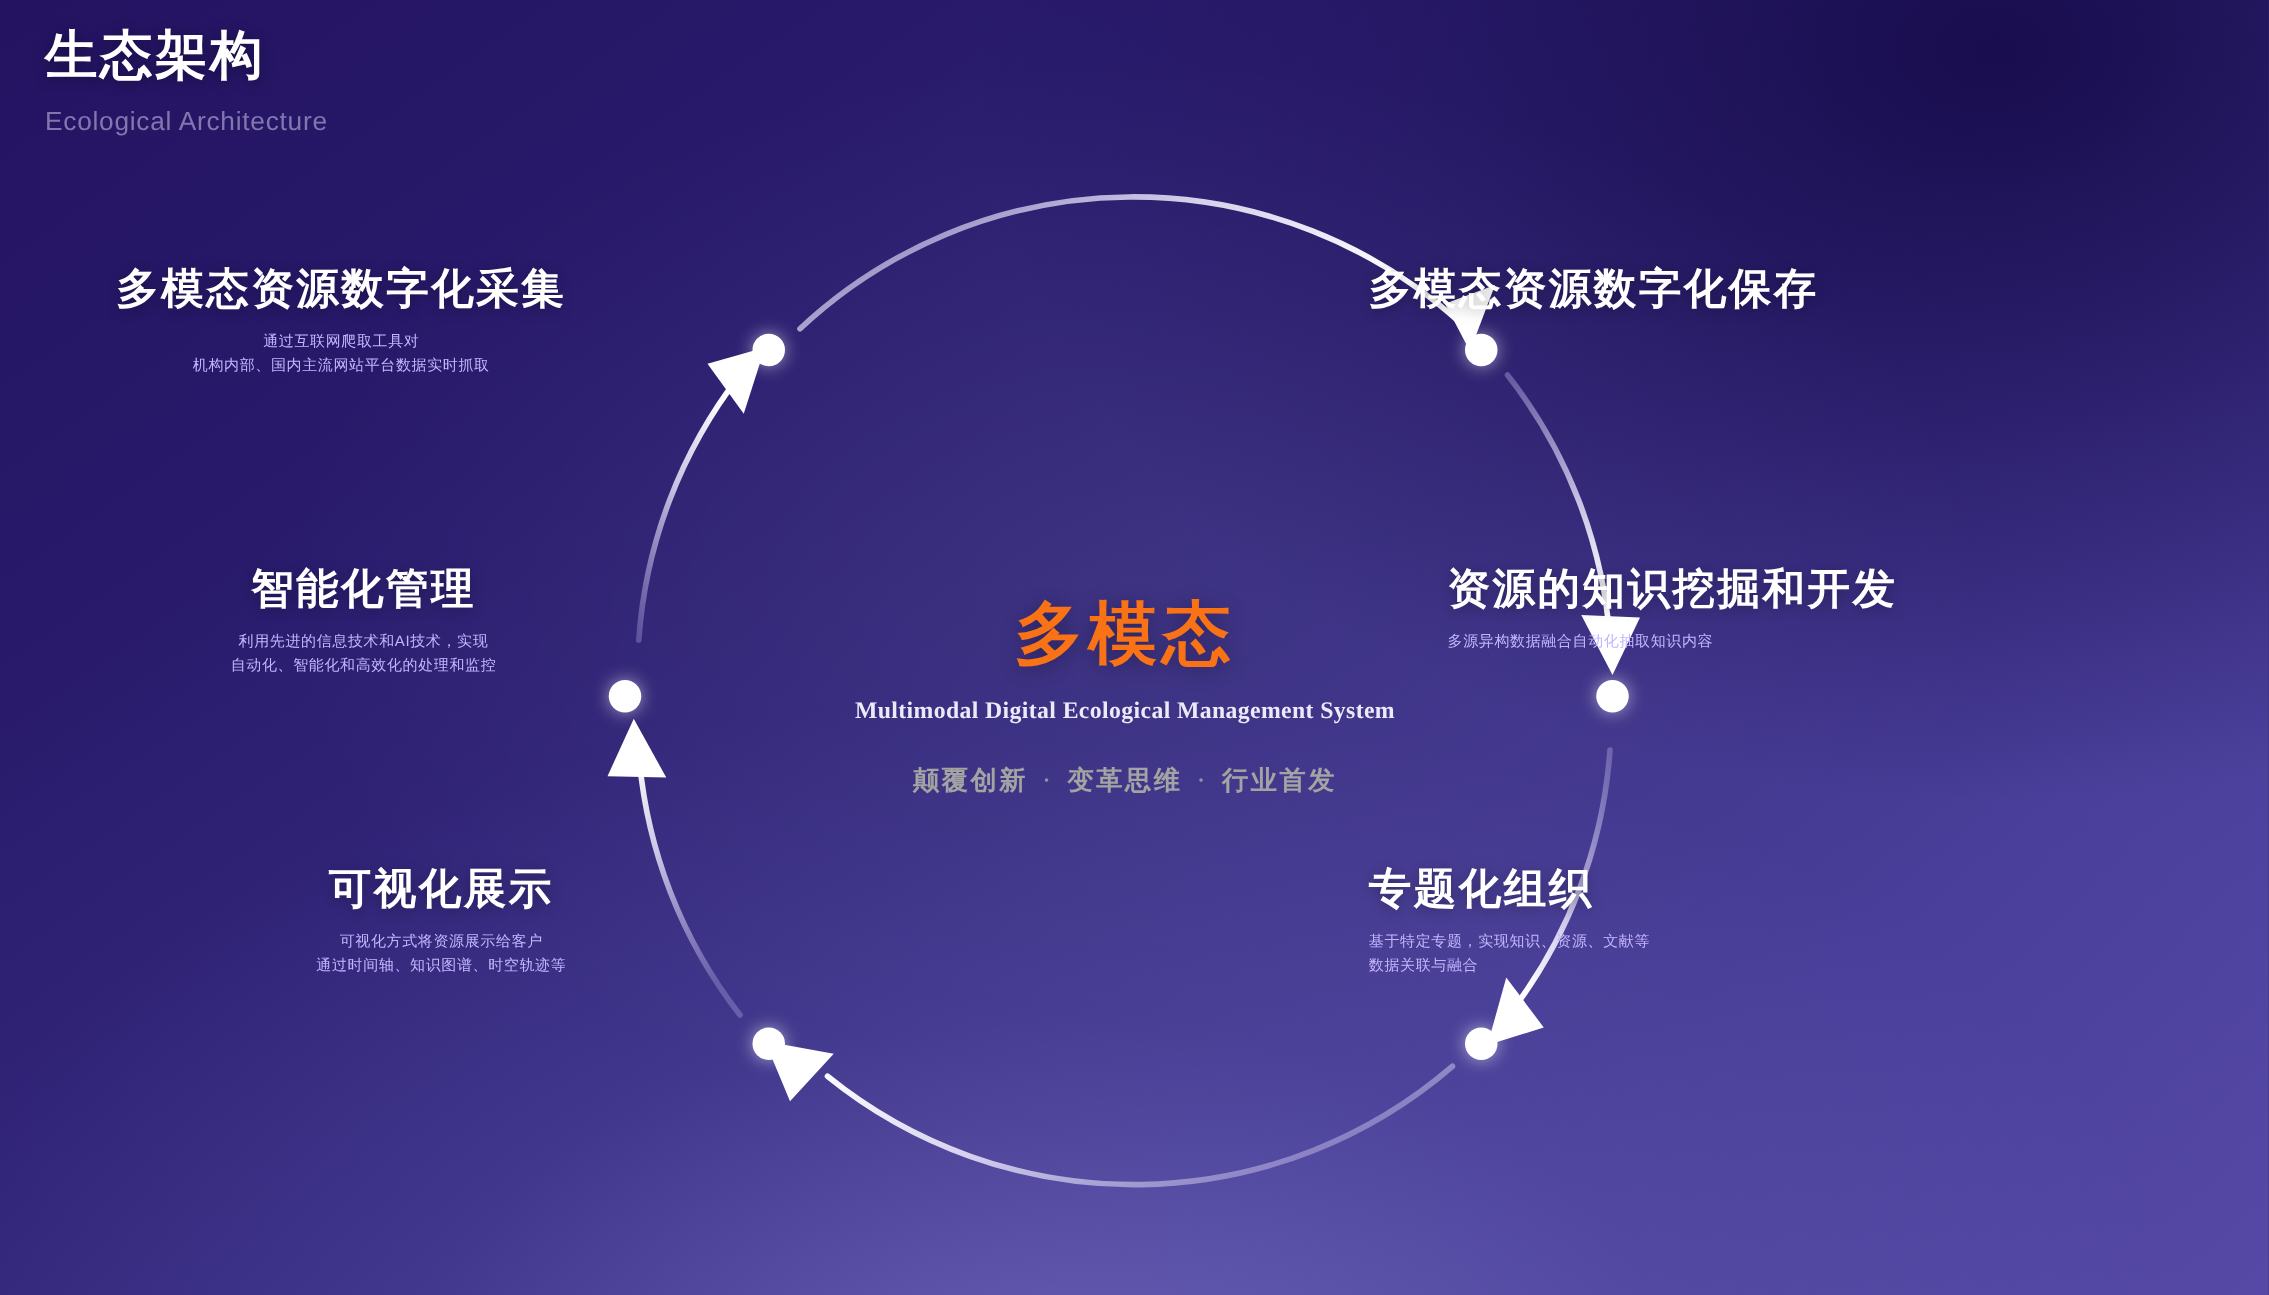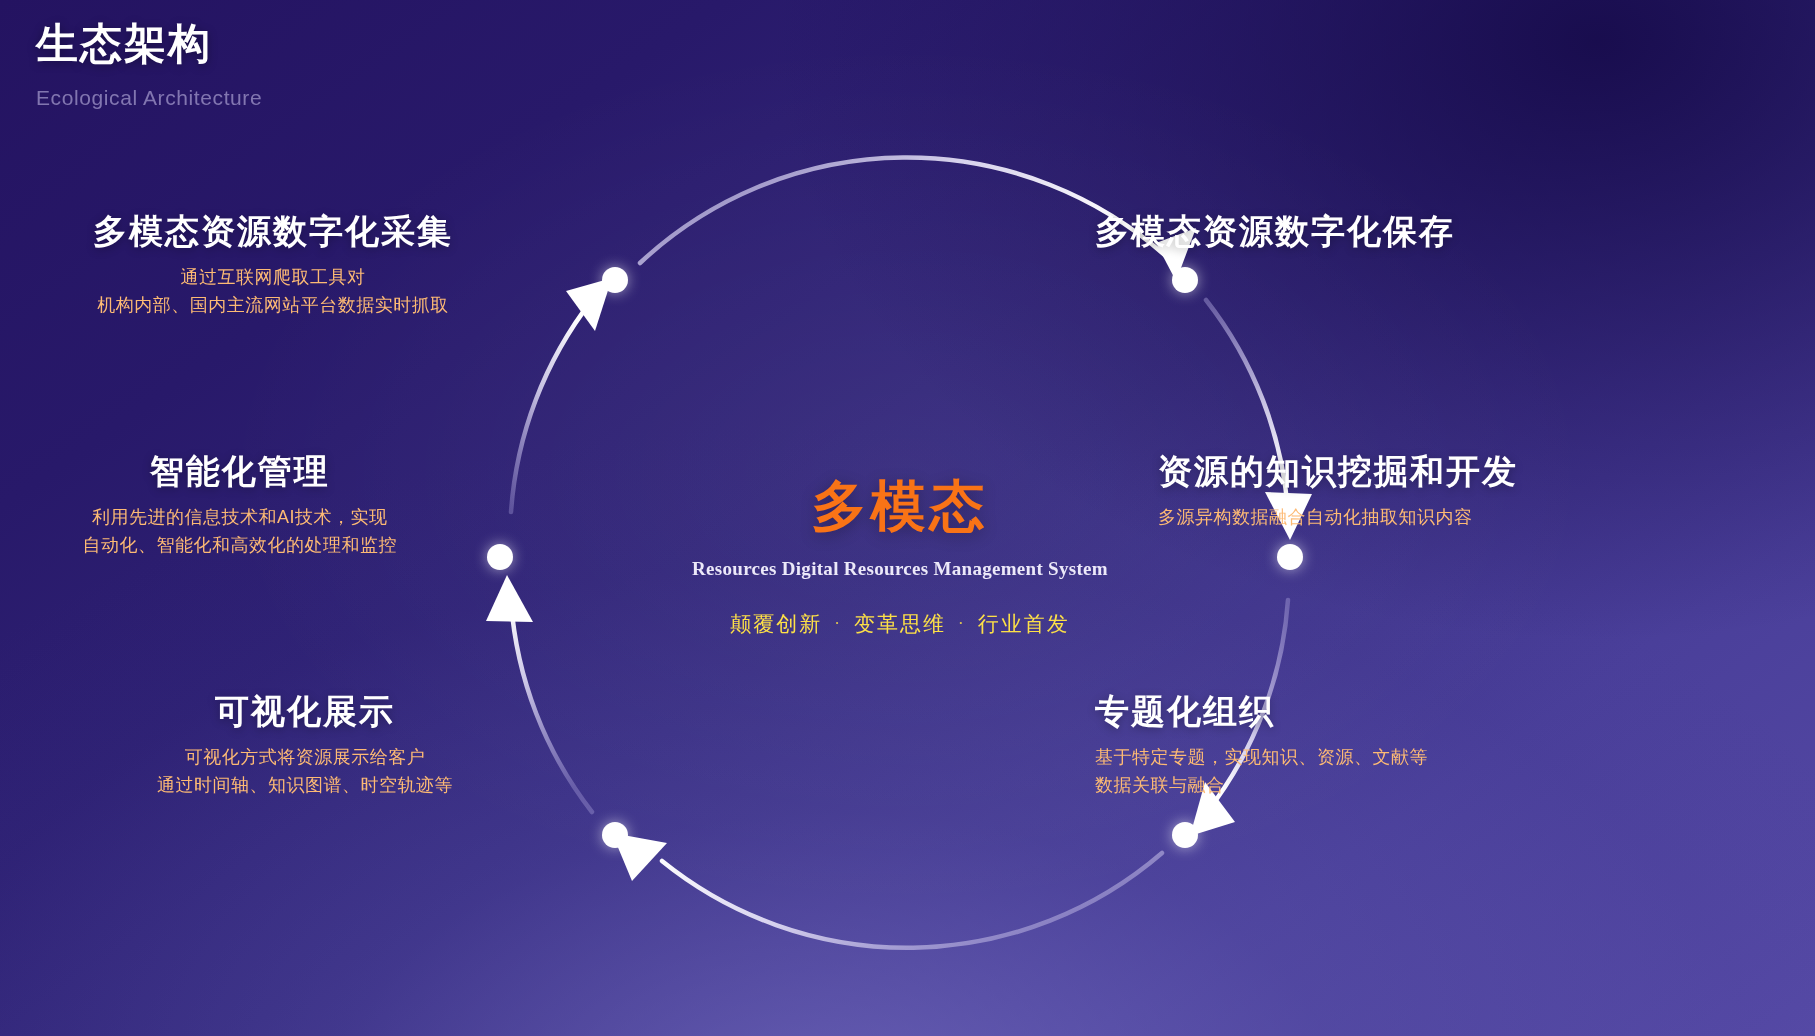--- a/index.html
+++ b/index.html
@@ -73,37 +73,37 @@
   }
   .center .c1{font-size:55px;letter-spacing:4px;line-height:1.12;}
   .center .c2{font-size:55px;letter-spacing:4px;line-height:1.18;}
   .center .en{
     font-family:"Liberation Serif","DejaVu Serif",serif;
     font-weight:bold;
     font-size:19px;color:#ece9f9;letter-spacing:0.3px;margin-top:20px;
   }
   .center .tag{
     font-family:"Liberation Serif","DejaVu Serif",serif;
-    font-weight:normal;
-    font-size:21px;color:#fde047;letter-spacing:2px;margin-top:30px;
+    font-weight:bold;
+    font-size:21px;color:#a3a3a3;letter-spacing:2px;margin-top:30px;
   }
   .center .tag .sep{opacity:0.85;padding:0 12px;font-size:17px;vertical-align:2px;}
 
   
   .label{position:absolute;}
   .label .t{
     font-family:"Liberation Serif","DejaVu Serif",serif;
     font-weight:bold;color:#ffffff;
     font-size:34px;letter-spacing:2px;line-height:1.1;
     text-shadow:0 2px 10px rgba(0,0,0,0.30);
     white-space:nowrap;
   }
   .label .d{
     margin-top:14px;
-    font-size:18px;line-height:1.55;color:#fdba74;
+    font-size:12px;line-height:1.55;color:#c4b5fd;
     letter-spacing:0.5px;white-space:nowrap;
   }
   .label.right{text-align:left;}
   .label.left{text-align:center;}
 
   
   #lb-collect{right:1362px;top:213px;}
   #lb-manage {right:1418px;top:453px;}
   #lb-visual {right:1362px;top:693px;}
   #lb-preserve{left:1095px;top:213px;}
@@ -192,21 +192,21 @@
 
   <div class="node-dot" style="left:615px;top:280px;"></div>
   <div class="node-dot" style="left:1185px;top:280px;"></div>
   <div class="node-dot" style="left:1290px;top:557px;"></div>
   <div class="node-dot" style="left:1185px;top:835px;"></div>
   <div class="node-dot" style="left:615px;top:835px;"></div>
   <div class="node-dot" style="left:500px;top:557px;"></div>
 
   <div class="center">
     <div class="c1">多模态</div>
-    <div class="en">Resources Digital Resources Management System</div>
+    <div class="en">Multimodal Digital Ecological Management System</div>
     <div class="tag">
       <span>颠覆创新</span><span class="sep">·</span><span>变革思维</span><span class="sep">·</span><span>行业首发</span>
     </div>
   </div>
 
   <div class="label left" id="lb-collect">
     <div class="t">多模态资源数字化采集</div>
     <div class="d">
       <div>通过互联网爬取工具对</div>
       <div>机构内部、国内主流网站平台数据实时抓取</div>

